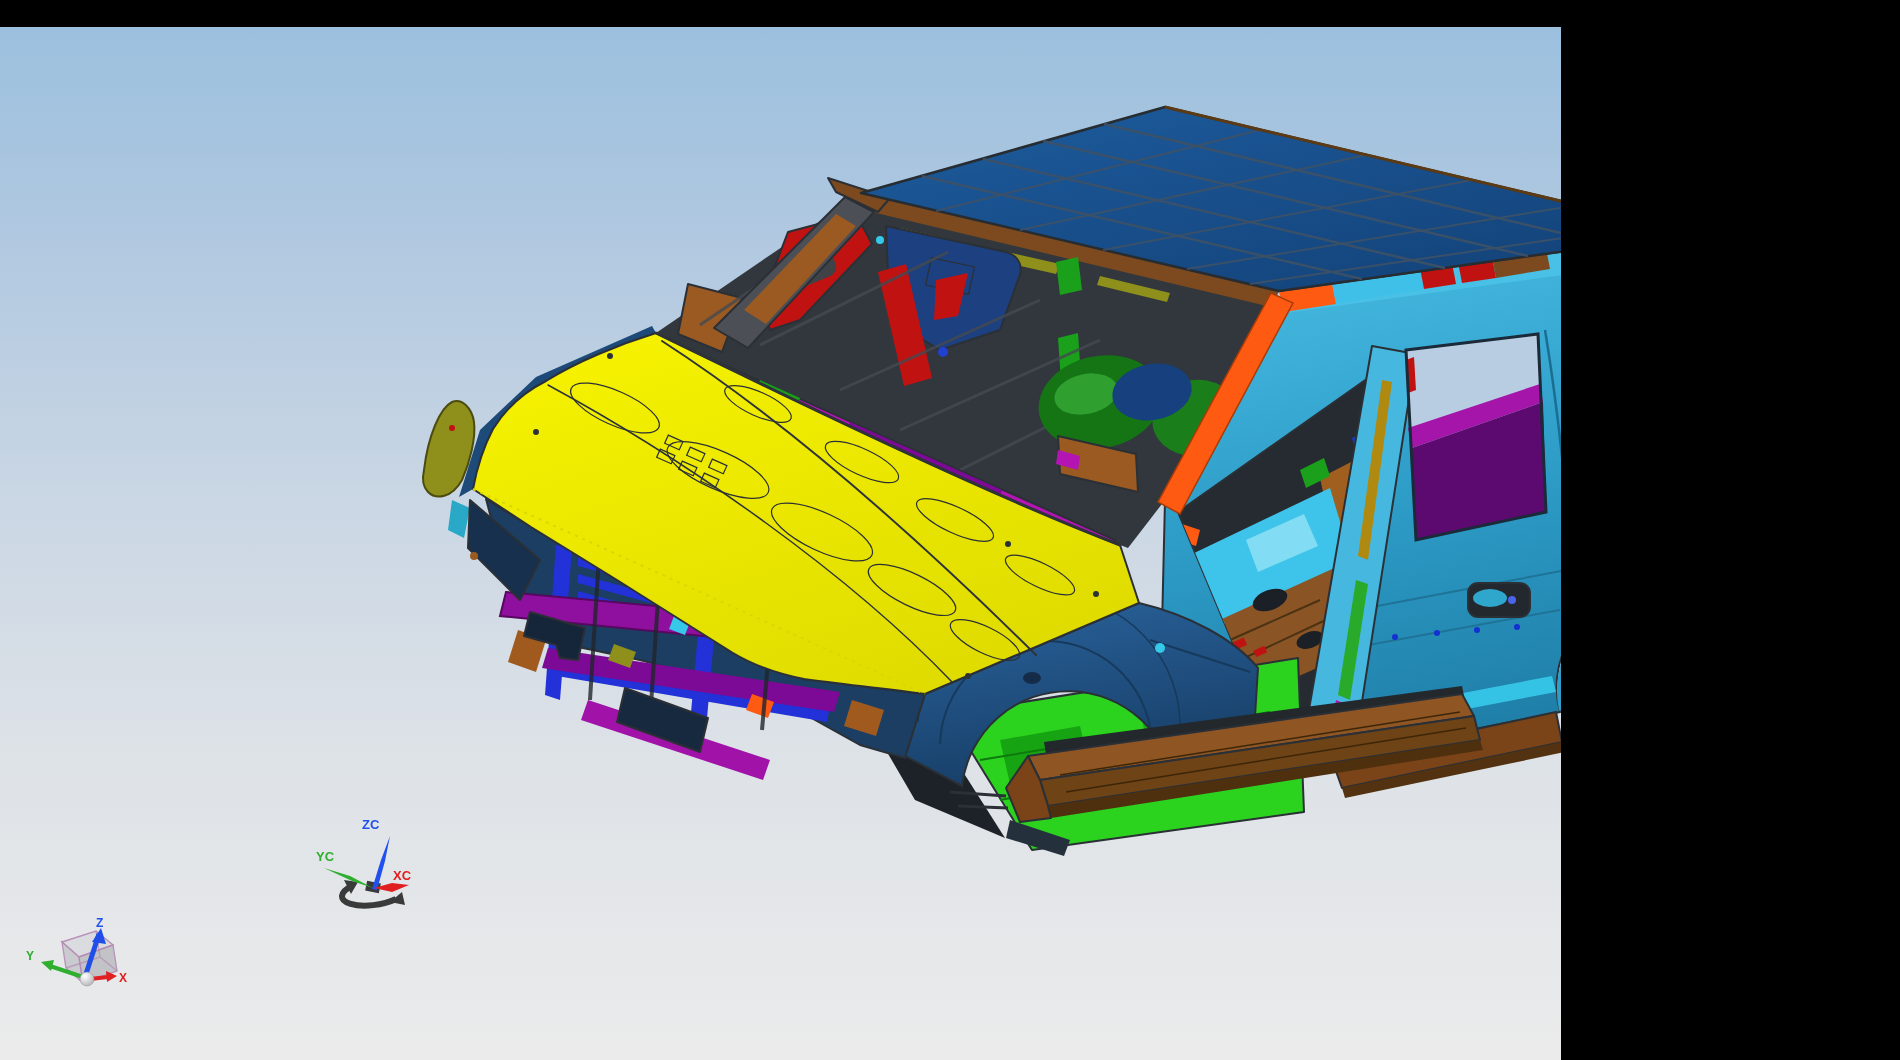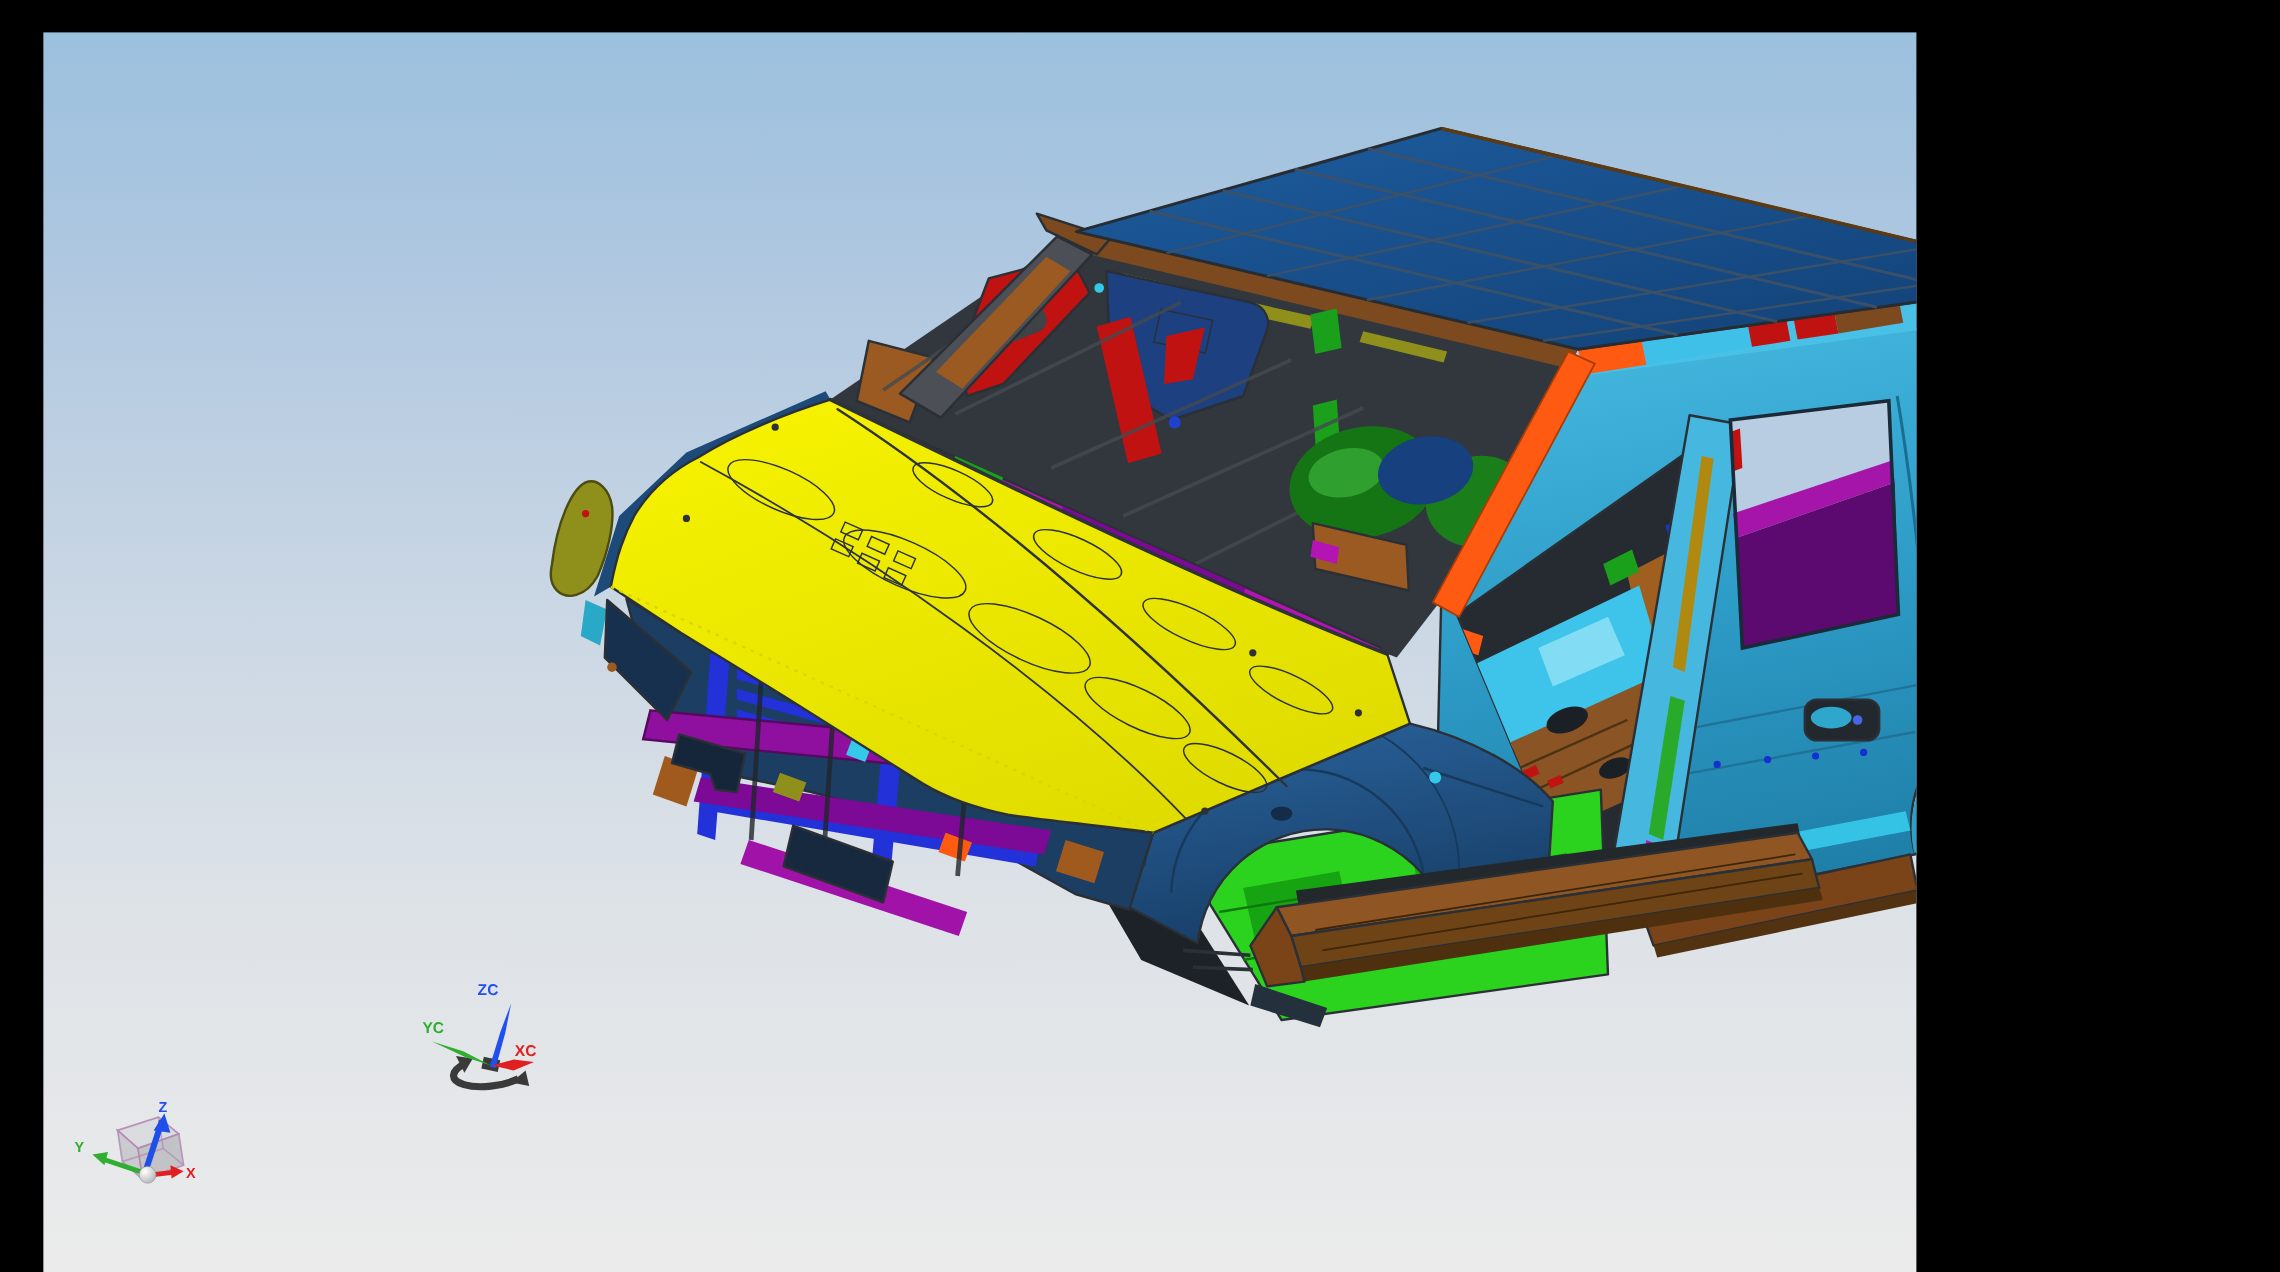--- a/index.html
+++ b/index.html
@@ -1,16 +1,16 @@
 <!DOCTYPE html>
 <html style="--chrome: #000000; --bg-top: #9bc0de; --bg-mid: #c9d6e4; --bg-bottom: #ebebeb; --outline: #2b3036; --roof: #175390; --roof-dk: #113e6e; --roof-line: #3d5166; --rail-brown: #7c4a1e; --teal: #35aad4; --teal-lt: #49c0e6; --teal-dk: #1f7fa8; --navy: #1d4c7c; --navy-lt: #2a639c; --navy-dk: #16304e; --hood: #f2ee00; --hood-dk: #d8d400; --olive: #8f8f1b; --dk-yellow: #b08a10; --grille-blue: #2231d8; --blue-box: #1f39c8; --blue-dk: #14207a; --bumper-purple: #8f0f9f; --magenta: #b414b4; --grape: #7c0a96; --plum: #5c0a70; --orange: #ff5a12; --orange-dk: #e8661a; --red: #c11212; --green-bright: #2bd31f; --green: #1aa01a; --green-dk: #157515; --copper: #9a5a22; --floor-brown: #8a5425; --board-brown: #6e4316; --board-lt: #8f5624; --board-dk: #4e300e; --cyan: #35c8e8; --cyan-floor: #3ec4ea; --cyan-lt: #8ee0f4; --pink: #e060c0; --slate: #31373d; --slate-dk: #262b31; --pillar-gray: #4c5056; --sky-window: #b9cde2; --interior-navy: #1c4080; --axis-blue: #2050ee; --axis-green: #2fae2f; --axis-red: #e02020; --wcs-dark: #3a3a3a; --cube-edge: #b58ab5; --cube-face: #d9dbdf; --debris: #363b41;"><head>
 <meta charset="utf-8">
 <style>
   html,body{margin:0;padding:0;background:#000;}
-  #stage{position:relative;width:1561px;height:1060px;overflow:hidden;font-family:"Liberation Sans",sans-serif;margin-left:36px;}
+  #stage{position:relative;width:1561px;height:1060px;overflow:hidden;font-family:"Liberation Sans",sans-serif;}
   #topbar{position:absolute;left:0;top:0;width:1900px;height:27px;background:var(--chrome);}
   #rightstrip{position:absolute;right:0;top:0;width:8px;height:1060px;background:var(--chrome);}
   #viewport{position:absolute;left:0;top:27px;width:1892px;height:1033px;
     background:linear-gradient(180deg,var(--bg-top) 0%,#aec7e0 18%,var(--bg-mid) 45%,#dde2e7 70%,var(--bg-bottom) 100%);}
   svg{position:absolute;left:0;top:0;}
   .ol{stroke:var(--outline);stroke-width:2;stroke-linejoin:round;}
   .thin{stroke:var(--outline);stroke-width:1.2;fill:none;}
   .crease{stroke:#2e3338;fill:none;stroke-linecap:round;}
   text.axis{font-family:"Liberation Sans",sans-serif;font-size:13px;font-weight:bold;}
   text.axis2{font-family:"Liberation Sans",sans-serif;font-size:12px;font-weight:bold;}

